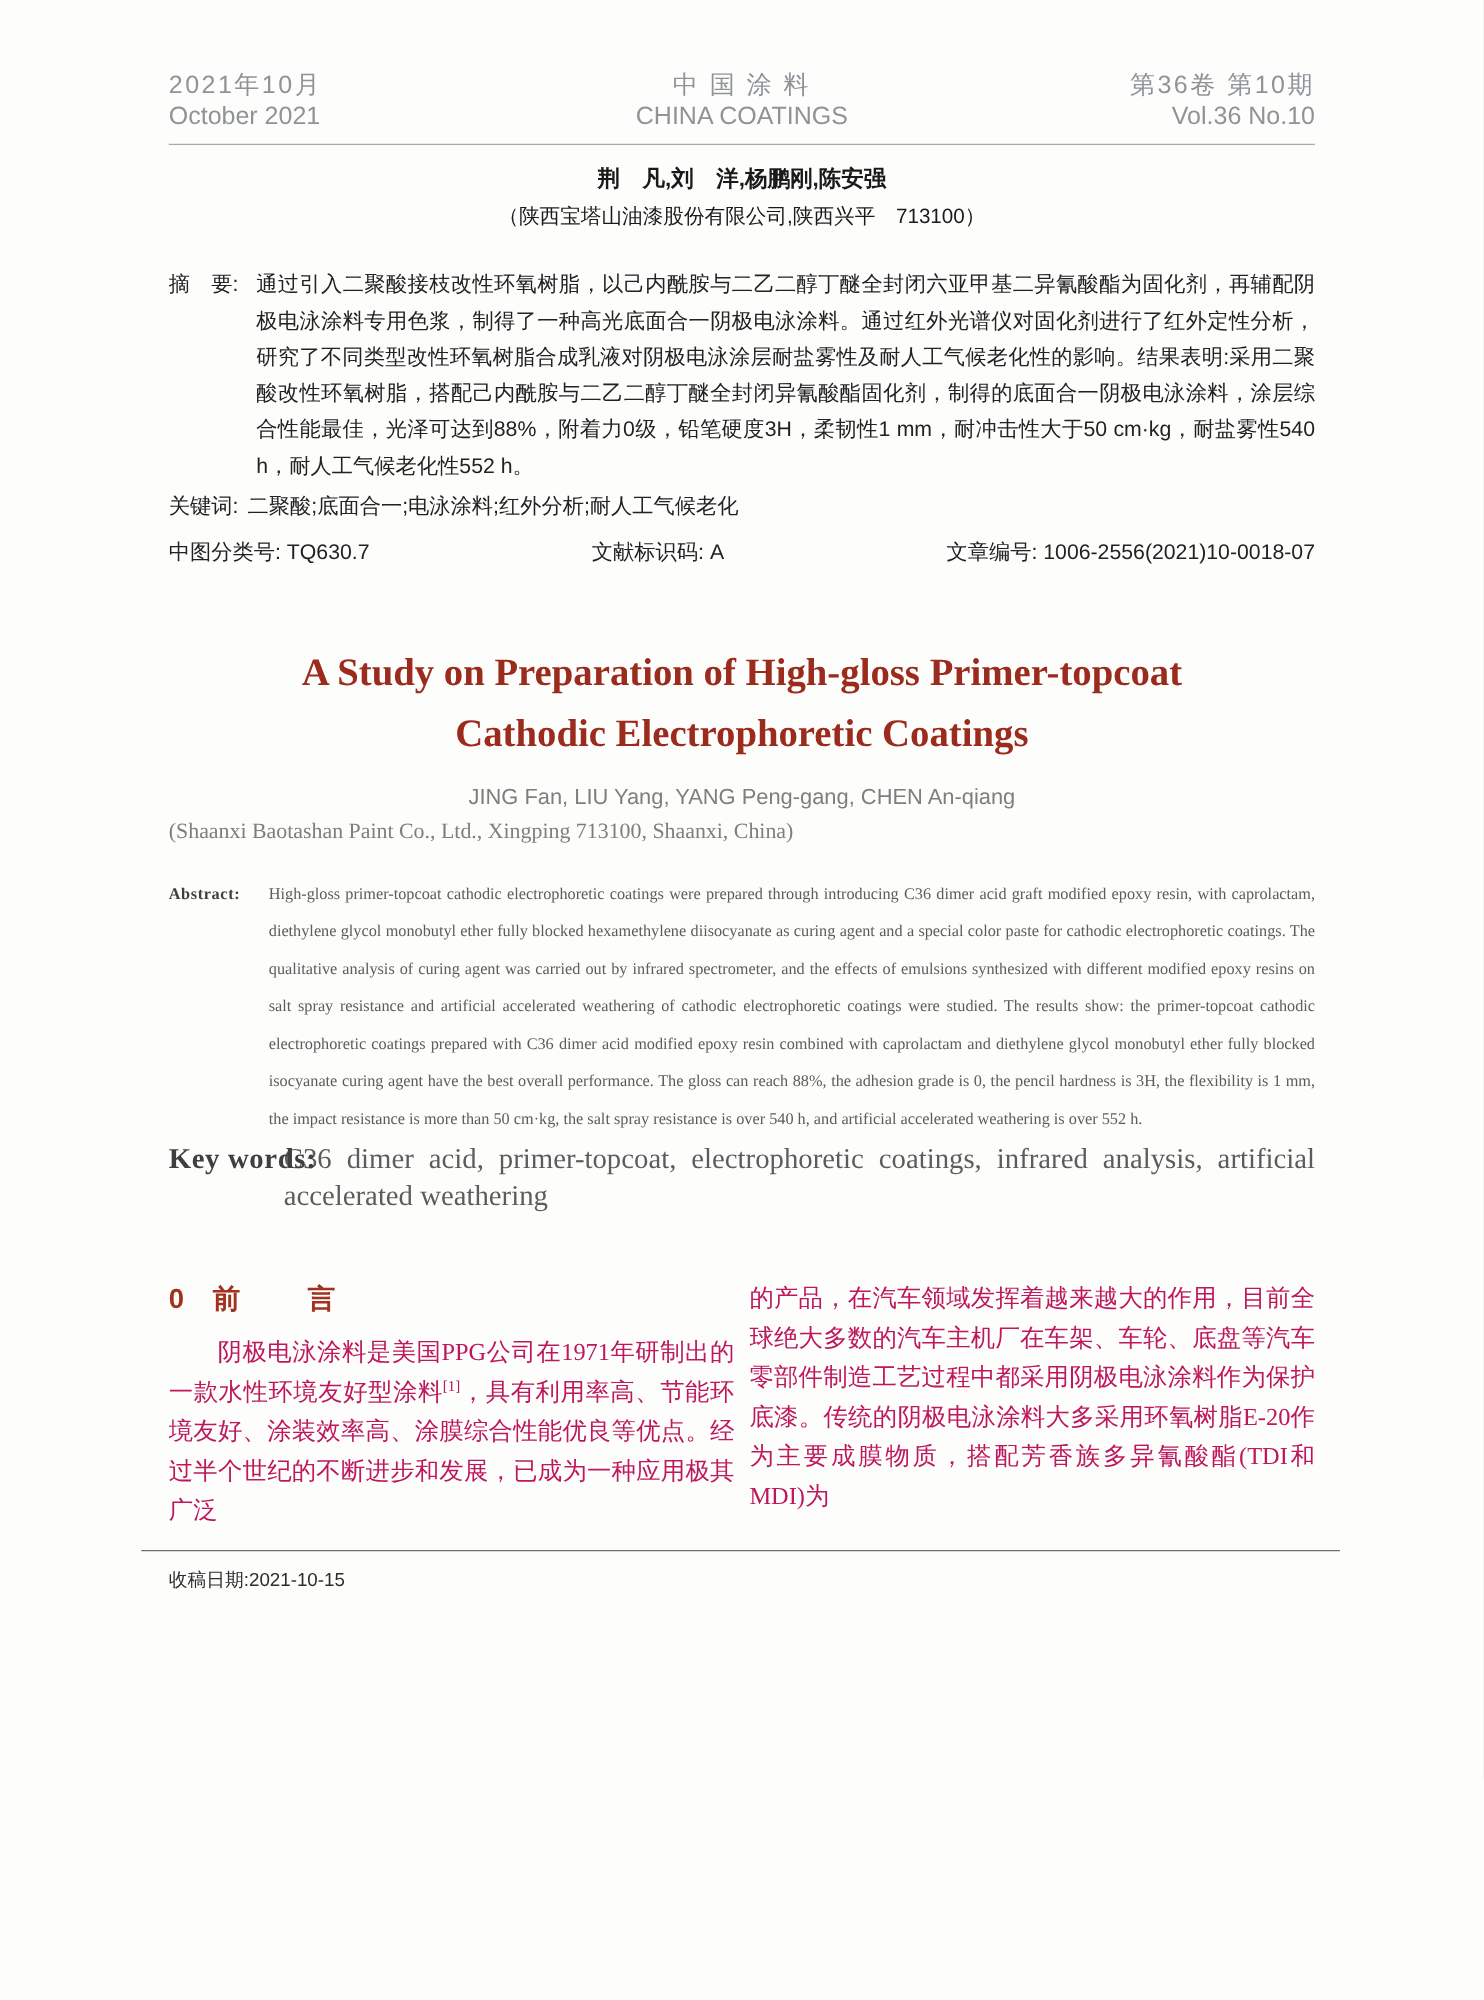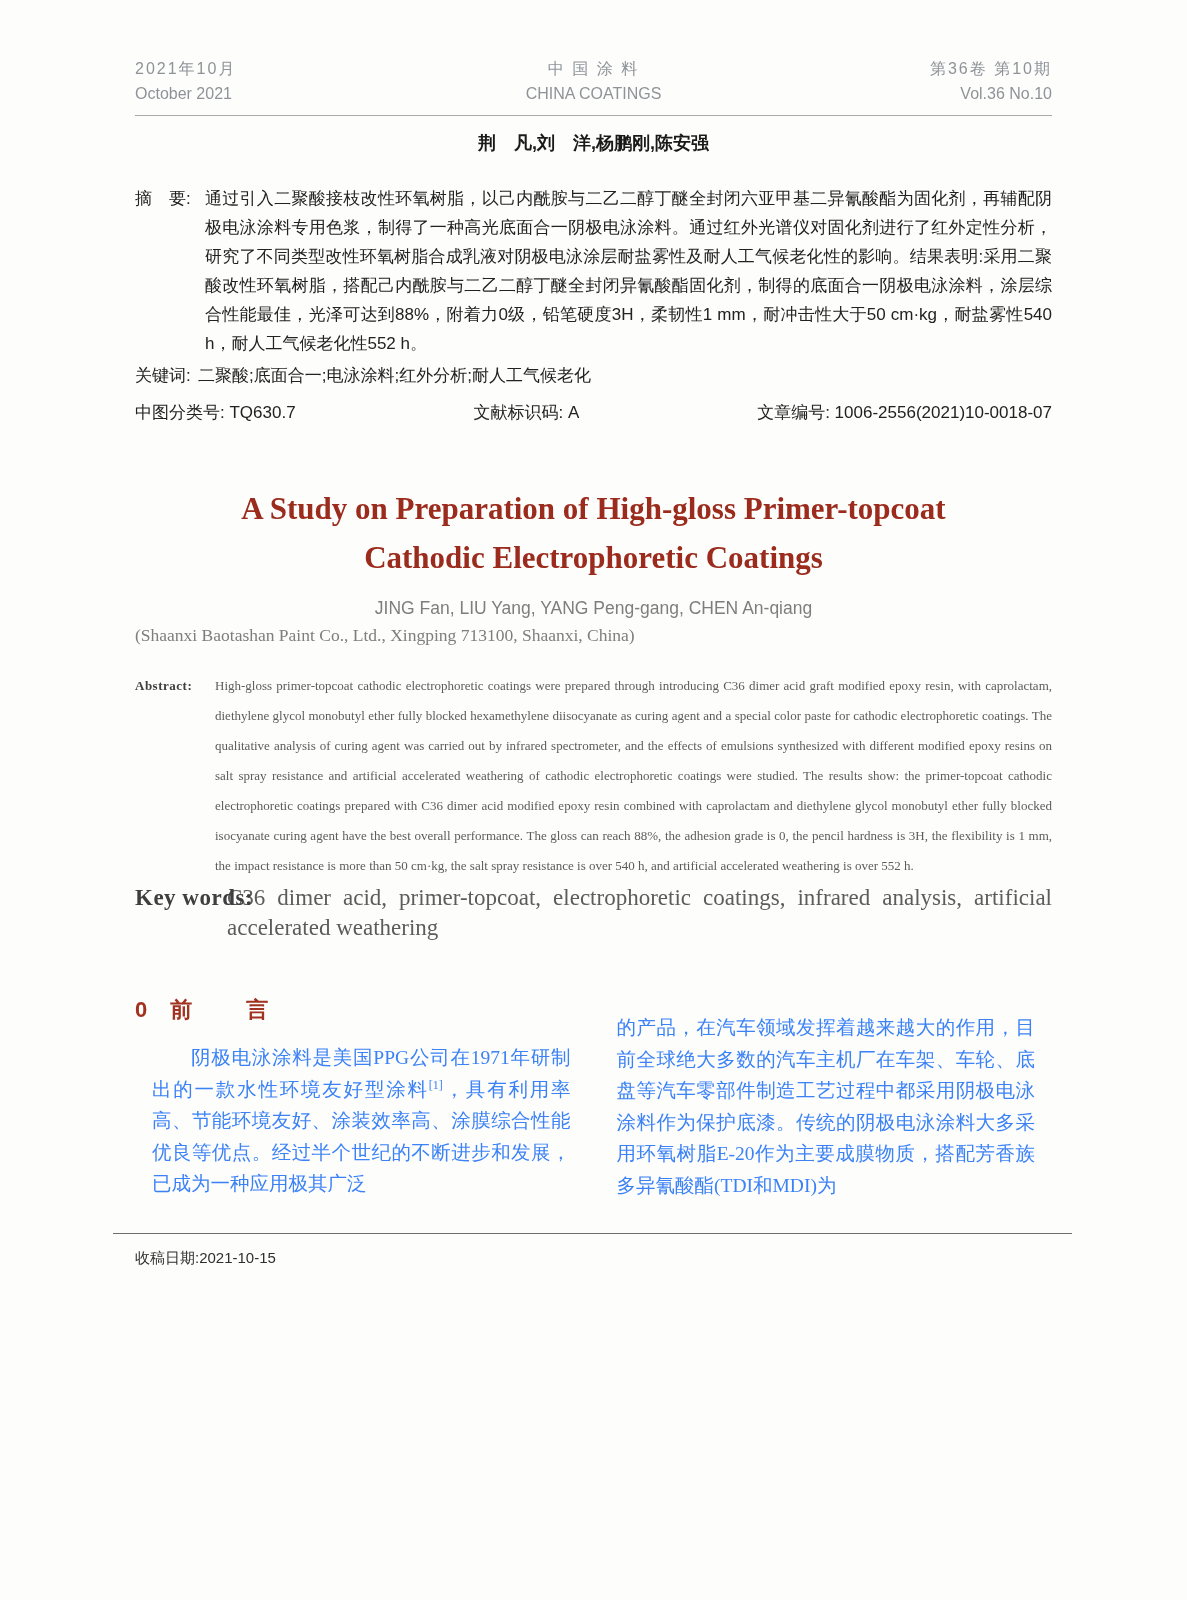--- a/index.html
+++ b/index.html
@@ -6,21 +6,21 @@
   .page{
     width:1187px;height:1600px;margin:0 auto;background:#fdfdfc;
     box-sizing:border-box;padding:56px 135px 0 135px;
     font-family:"Liberation Serif","DejaVu Serif",serif;
     color:#1c1c1c;position:relative;overflow:hidden;
   }
   
   .jheader{
     display:flex;justify-content:space-between;align-items:flex-end;
     color:#8f9398;font-family:"Liberation Sans","DejaVu Sans",sans-serif;
-    font-size:16px;line-height:25px;
+    font-size:20px;line-height:25px;
     border-bottom:1px solid #a8aaac;padding-bottom:9px;
   }
   .jheader .cell{white-space:nowrap;}
   .jheader .c-left{text-align:left;width:30%;}
   .jheader .c-center{text-align:center;width:40%;}
   .jheader .c-right{text-align:right;width:30%;}
   .jheader .cn{letter-spacing:2px;}
   
   .title-cn{
     margin-top:182px;text-align:center;color:#9b2b1c;
@@ -81,21 +81,21 @@
   .body-cols{margin-top:52px;display:flex;gap:12px;}
   .col{width:50%;box-sizing:border-box;}
   .sec-head{
     color:#a13220;font-weight:bold;font-size:22px;letter-spacing:1px;
     font-family:"Liberation Sans","DejaVu Sans",sans-serif;
     margin:0 0 13px 0;
   }
   .sec-head .sec-no{margin-right:22px;}
   .sec-head .w{letter-spacing:16px;}
   .bodyp{
-    margin:17px;font-size:19.5px;line-height:31.5px;text-align:justify;color:#3b82f6;
+    margin:0;font-size:19.5px;line-height:31.5px;text-align:justify;color:#be185d;
   }
   .indent2{text-indent:2em;}
   sup.ref{font-size:12px;vertical-align:super;line-height:0;}
   
   .foot-rule{border:none;border-top:1px solid #6f6f6f;margin:15px -20px 0 -22px;}
   .footnote{
     padding-top:9px;font-family:"Liberation Sans","DejaVu Sans",sans-serif;
     font-size:15px;line-height:30px;color:#2e2e2e;
   }
 </style>
@@ -113,20 +113,21 @@
       <div class="cn">中 国 涂 料</div>
       <div>CHINA COATINGS</div>
     </div>
     <div class="cell c-right">
       <div class="cn">第36卷 第10期</div>
       <div>Vol.36  No.10</div>
     </div>
   </div>
 
   <div class="authors-cn">荆　凡,刘　洋,杨鹏刚,陈安强</div>
+  <div class="affil-cn">（陕西宝塔山油漆股份有限公司,陕西兴平　713100）</div>
 
   <div class="abs-cn hang">
     <span class="hlabel">摘　要:</span>
     <span>通过引入二聚酸接枝改性环氧树脂，以己内酰胺与二乙二醇丁醚全封闭六亚甲基二异氰酸酯为固化剂，再辅配阴极电泳涂料专用色浆，制得了一种高光底面合一阴极电泳涂料。通过红外光谱仪对固化剂进行了红外定性分析，研究了不同类型改性环氧树脂合成乳液对阴极电泳涂层耐盐雾性及耐人工气候老化性的影响。结果表明:采用二聚酸改性环氧树脂，搭配己内酰胺与二乙二醇丁醚全封闭异氰酸酯固化剂，制得的底面合一阴极电泳涂料，涂层综合性能最佳，光泽可达到88%，附着力0级，铅笔硬度3H，柔韧性1 mm，耐冲击性大于50 cm·kg，耐盐雾性540 h，耐人工气候老化性552 h。</span>
   </div>
   <div class="kw-cn hang">
     <span class="hlabel">关键词:</span>
     <span>二聚酸;底面合一;电泳涂料;红外分析;耐人工气候老化</span>
   </div>
 

